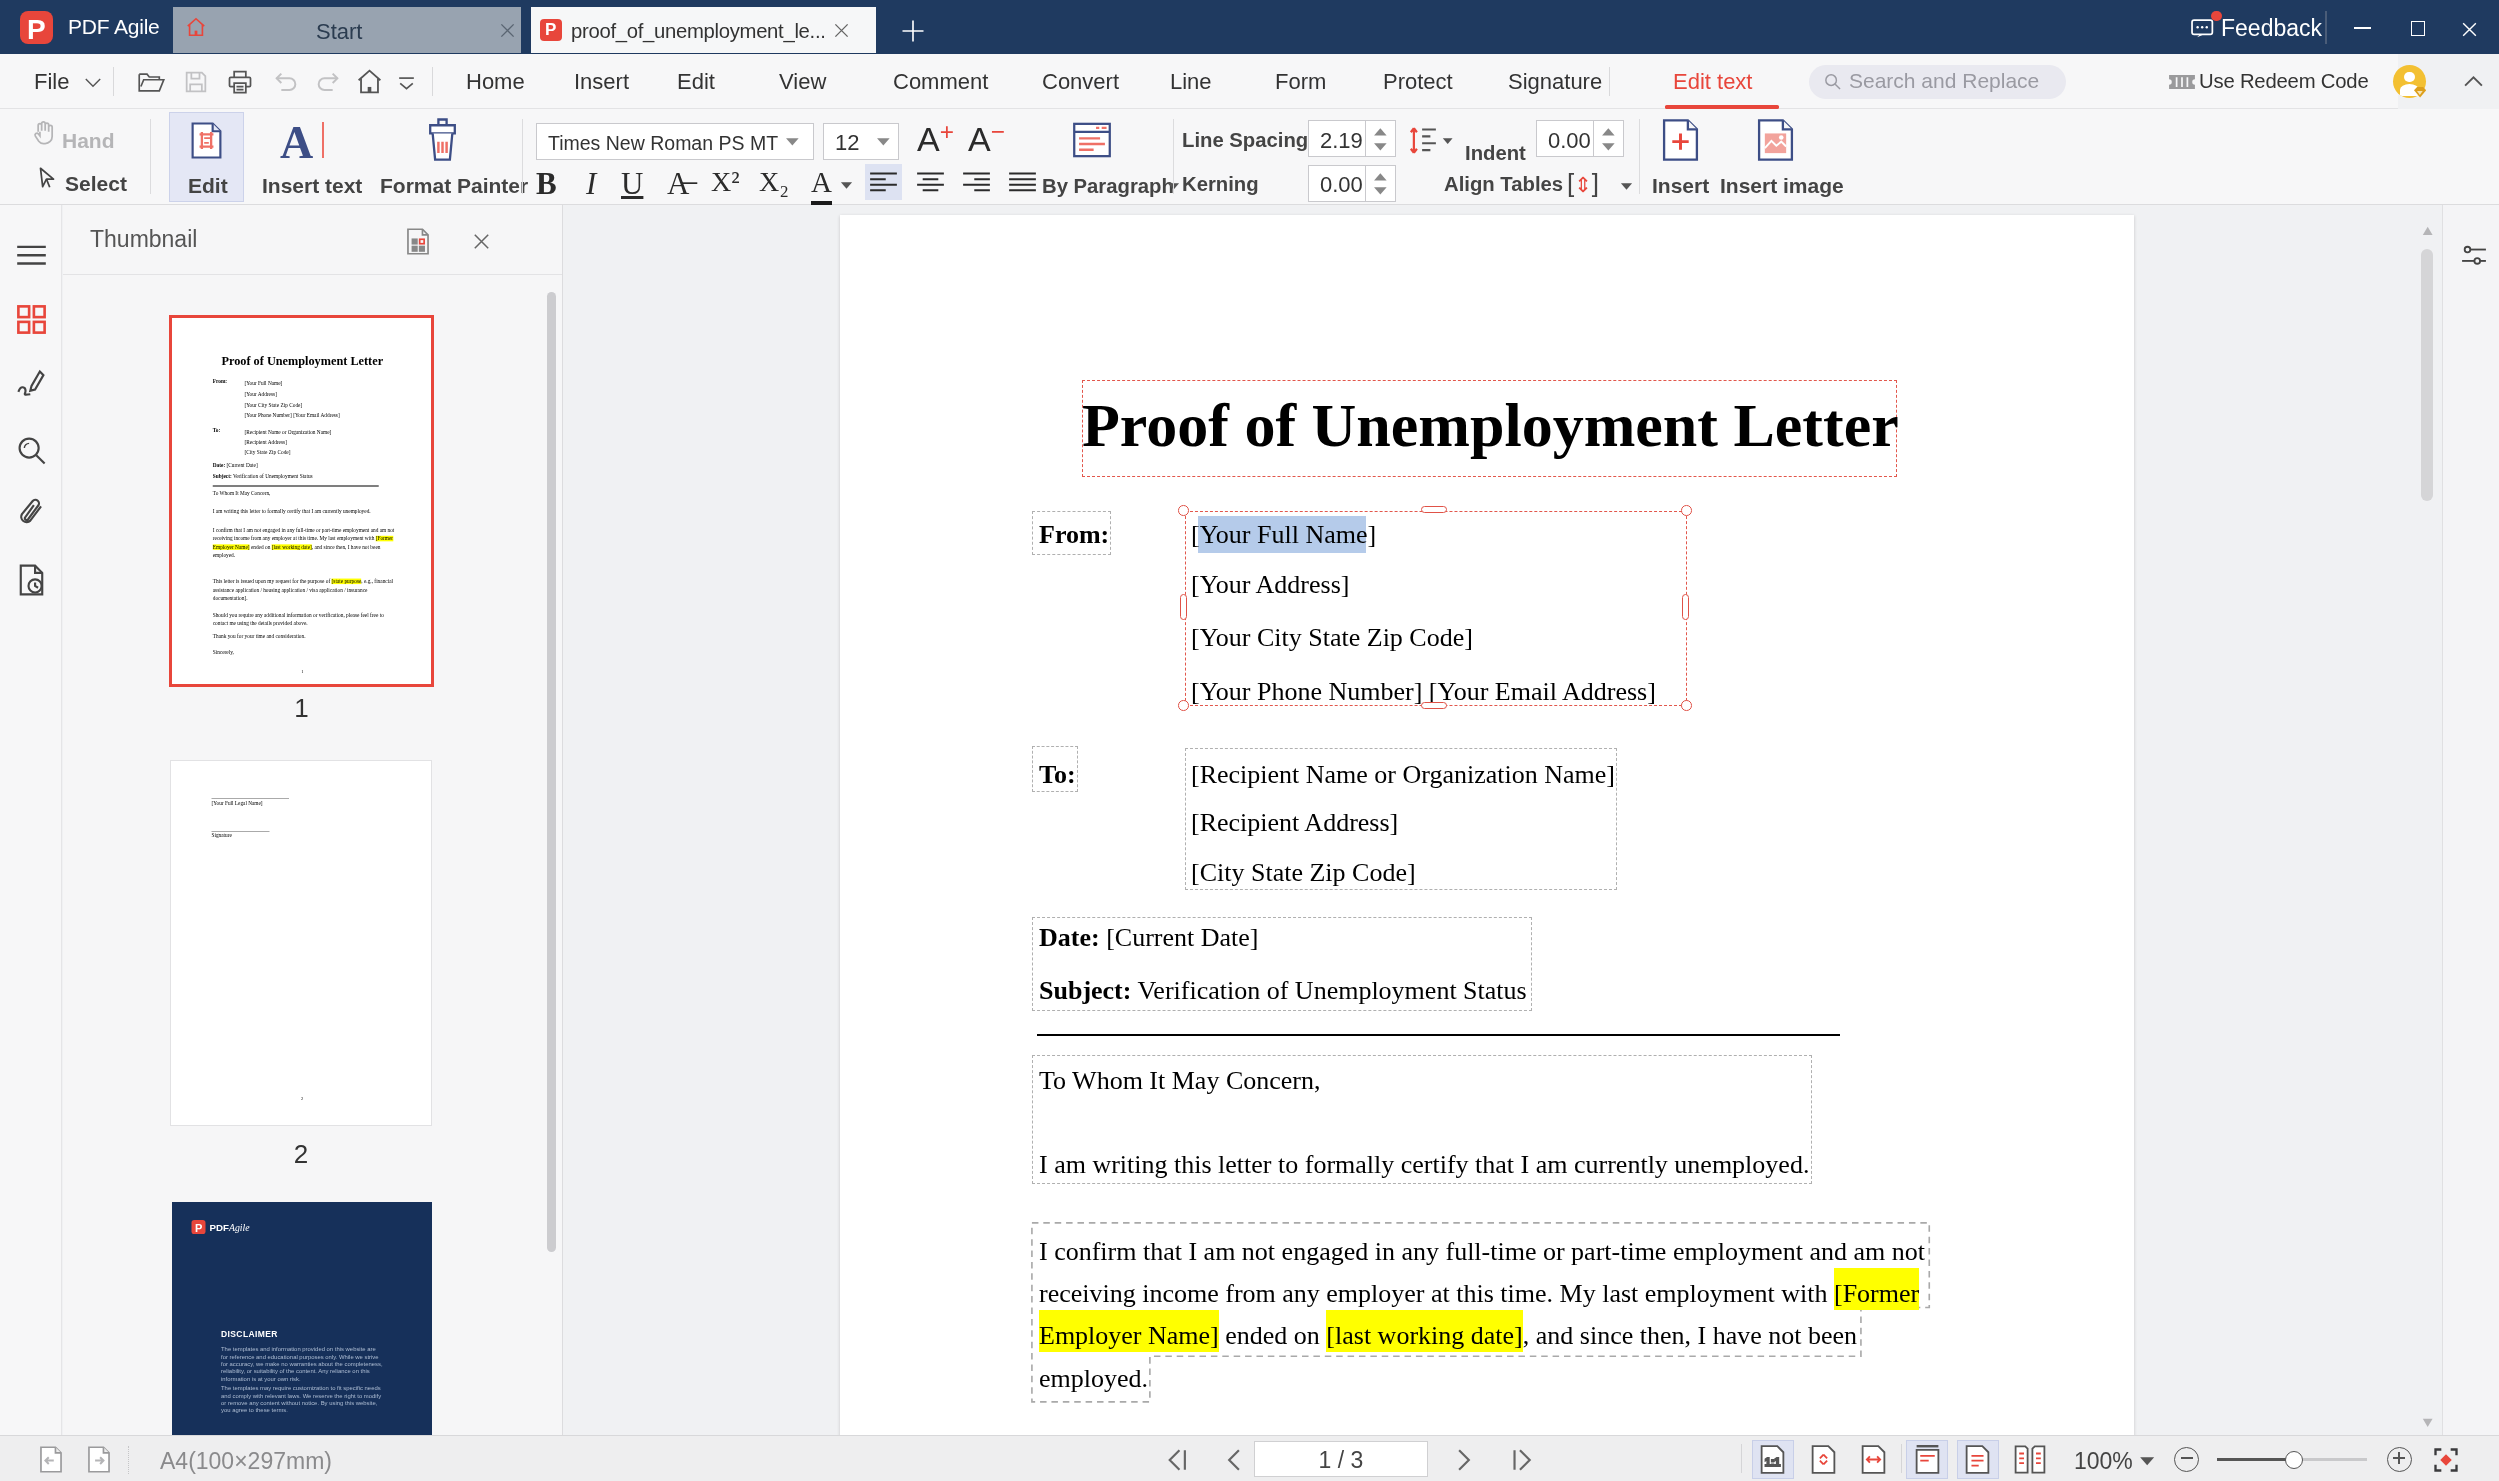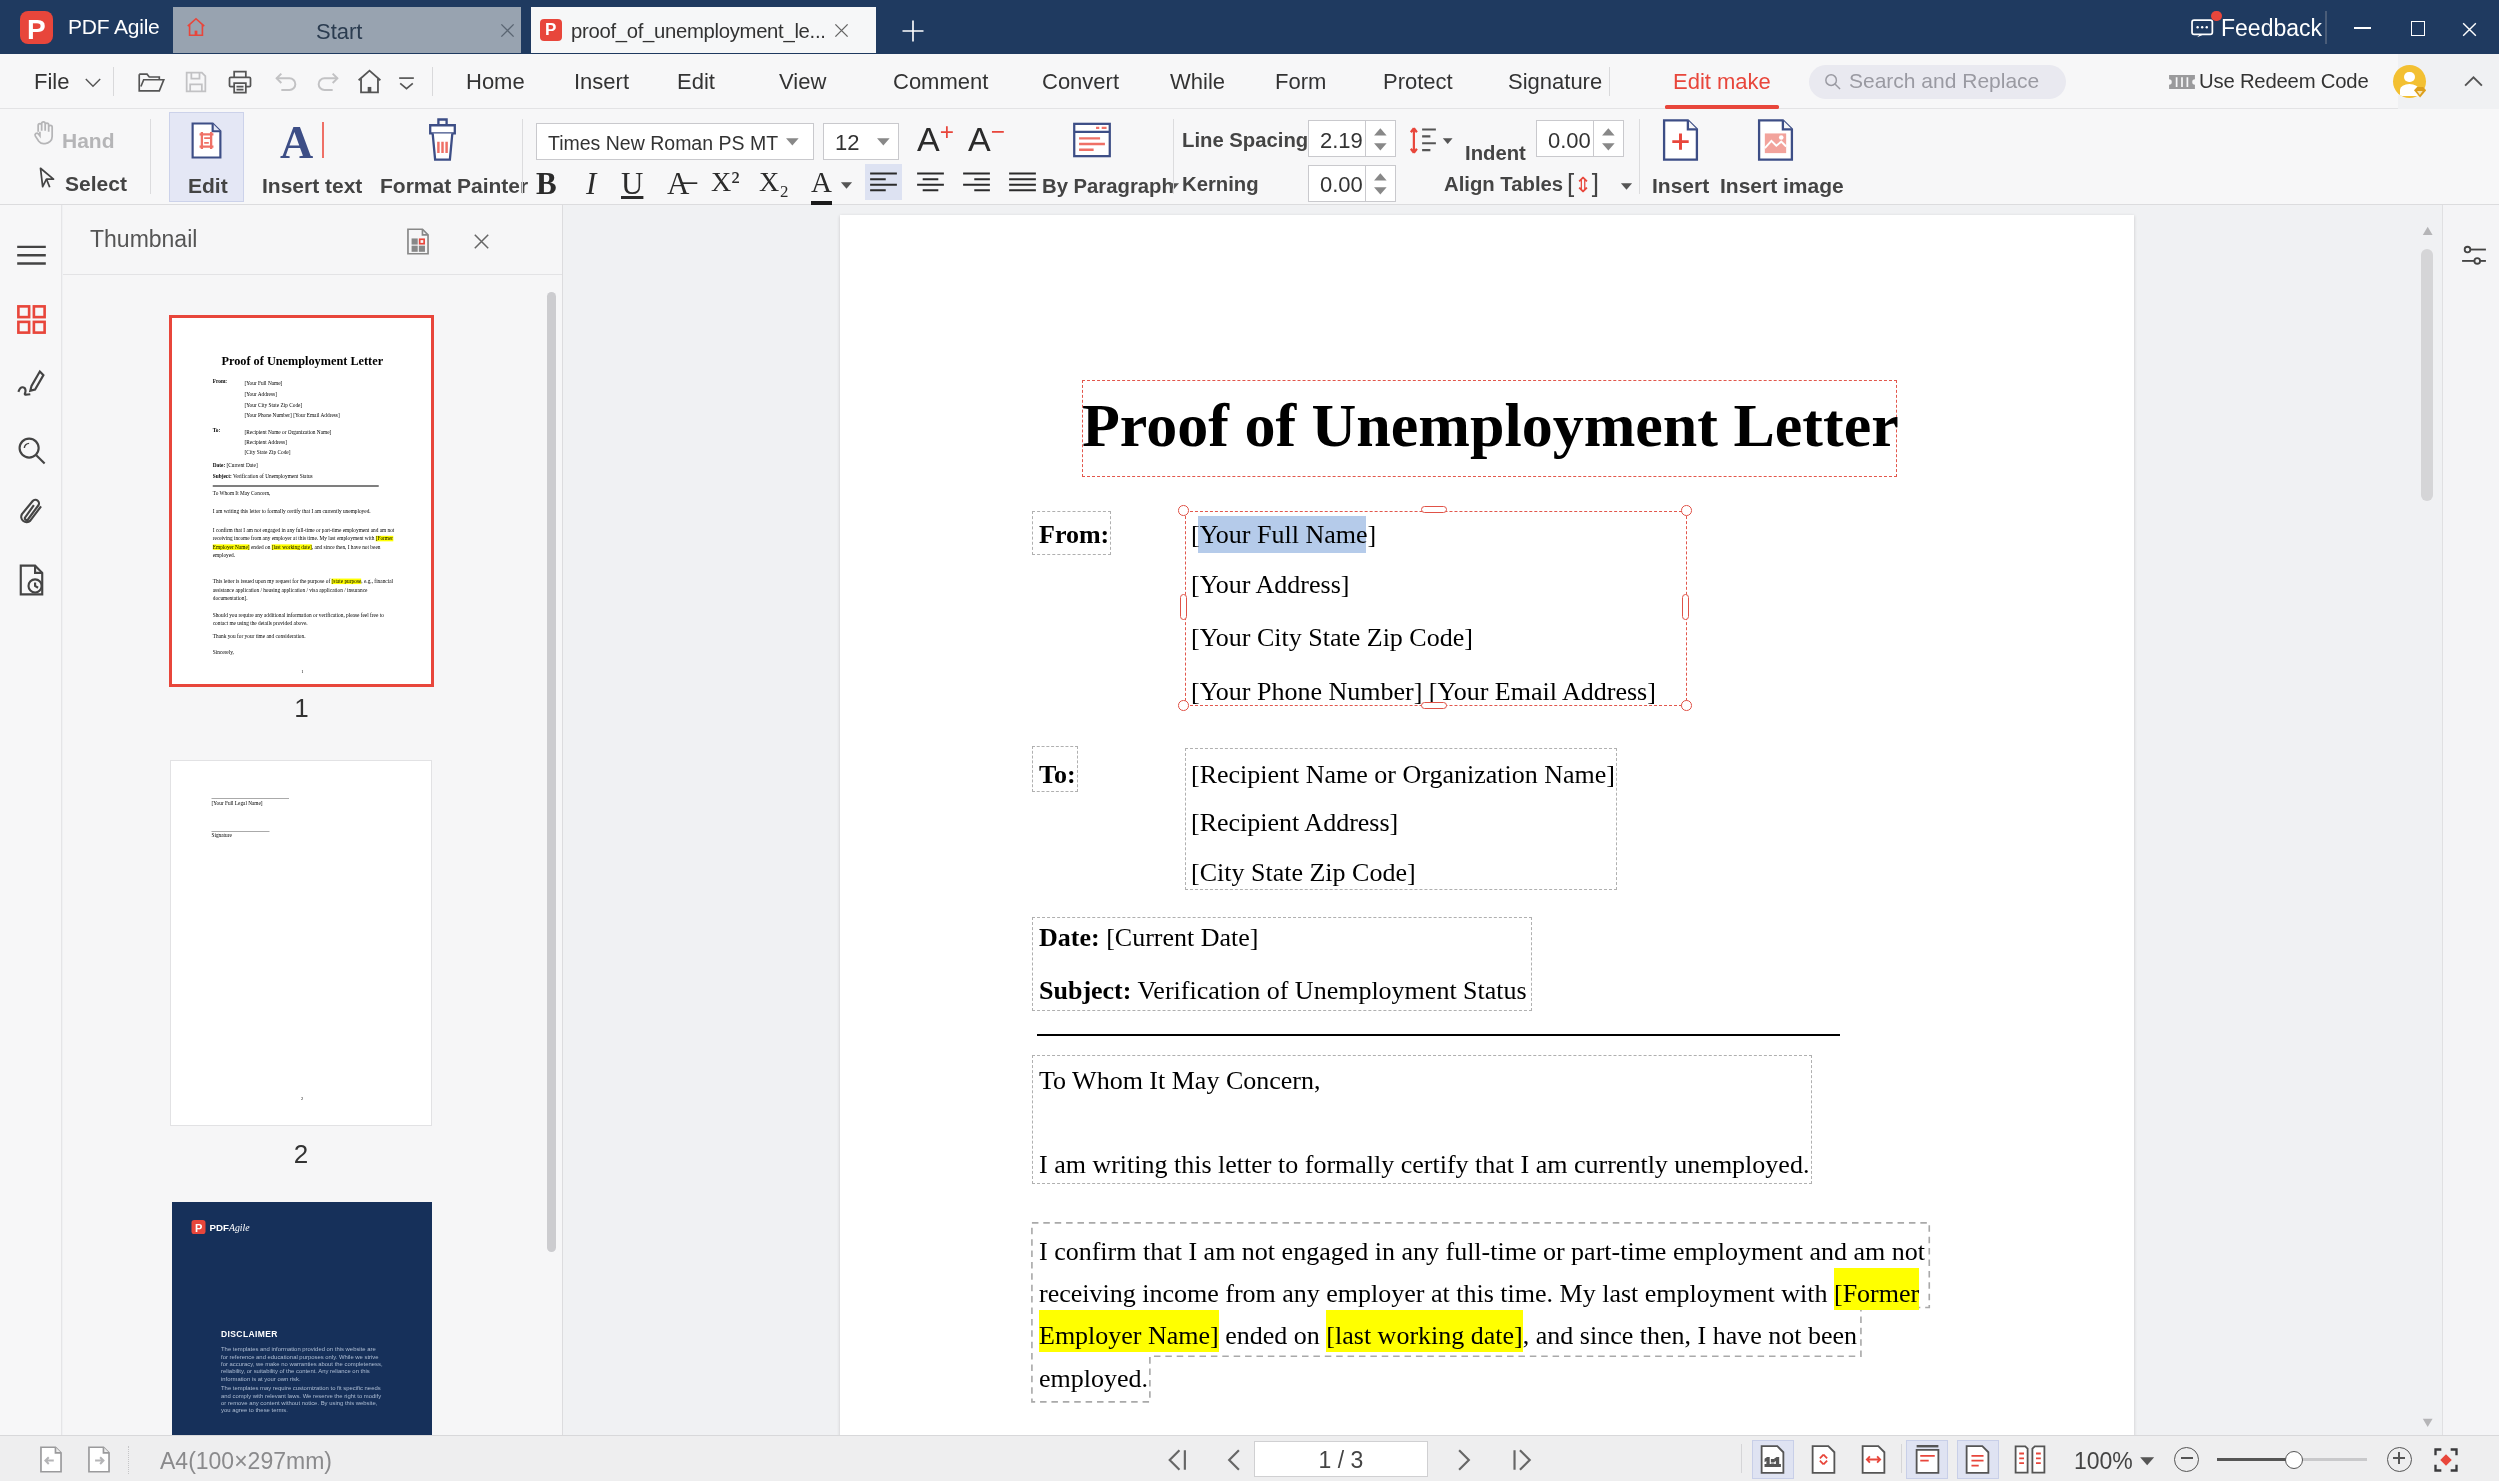--- a/index.html
+++ b/index.html
@@ -123,26 +123,26 @@
       <path d="M3 2 H17"></path>
       <path d="M4 7 L10 12 L16 7"></path>
     </svg>
   <div class="abs" style="left:432px;top:13px;width:0.8px;height:29px;background:#d9d9db;"></div>
   <div class="menuitem" style="left:466px;">Home</div>
   <div class="menuitem" style="left:574px;">Insert</div>
   <div class="menuitem" style="left:677px;">Edit</div>
   <div class="menuitem" style="left:779px;">View</div>
   <div class="menuitem" style="left:893px;">Comment</div>
   <div class="menuitem" style="left:1042px;">Convert</div>
-  <div class="menuitem" style="left:1170px;">While</div>
+  <div class="menuitem" style="left:1170px;">Line</div>
   <div class="menuitem" style="left:1275px;">Form</div>
   <div class="menuitem" style="left:1383px;">Protect</div>
   <div class="menuitem" style="left:1508px;">Signature</div>
   <div class="abs" style="left:1609px;top:13px;width:0.8px;height:29px;background:#d9d9db;"></div>
-  <div class="menuitem" style="left:1673px;color:#e8463b;">Edit make</div>
+  <div class="menuitem" style="left:1673px;color:#e8463b;">Edit text</div>
   <div class="abs" style="left:1665px;top:51px;width:114px;height:4.1px;background:#e8463b;border-radius:1.6px;"></div>
 
   <div class="abs" style="left:1809px;top:10.6px;width:257px;height:34px;background:#e9e9f0;border-radius:17px;"></div>
   <svg class="abs" style="left:1823px;top:18px" width="19.5" height="19.5" viewBox="0 0 24 24" fill="none" stroke="#9a9aa2" stroke-width="1.8">
       <circle cx="10" cy="10" r="6.5"></circle>
       <path d="M15 15 L21 21"></path>
     </svg>
   <div class="abs" style="left:1849px;top:14.7px;font-size:21px;color:#9a9aa2;">Search and Replace</div>
 
   <svg class="abs" style="left:2168px;top:16.3px" width="28" height="23" viewBox="0 0 26 20" fill="none" stroke="#8a8a8c" stroke-width="1.6">

